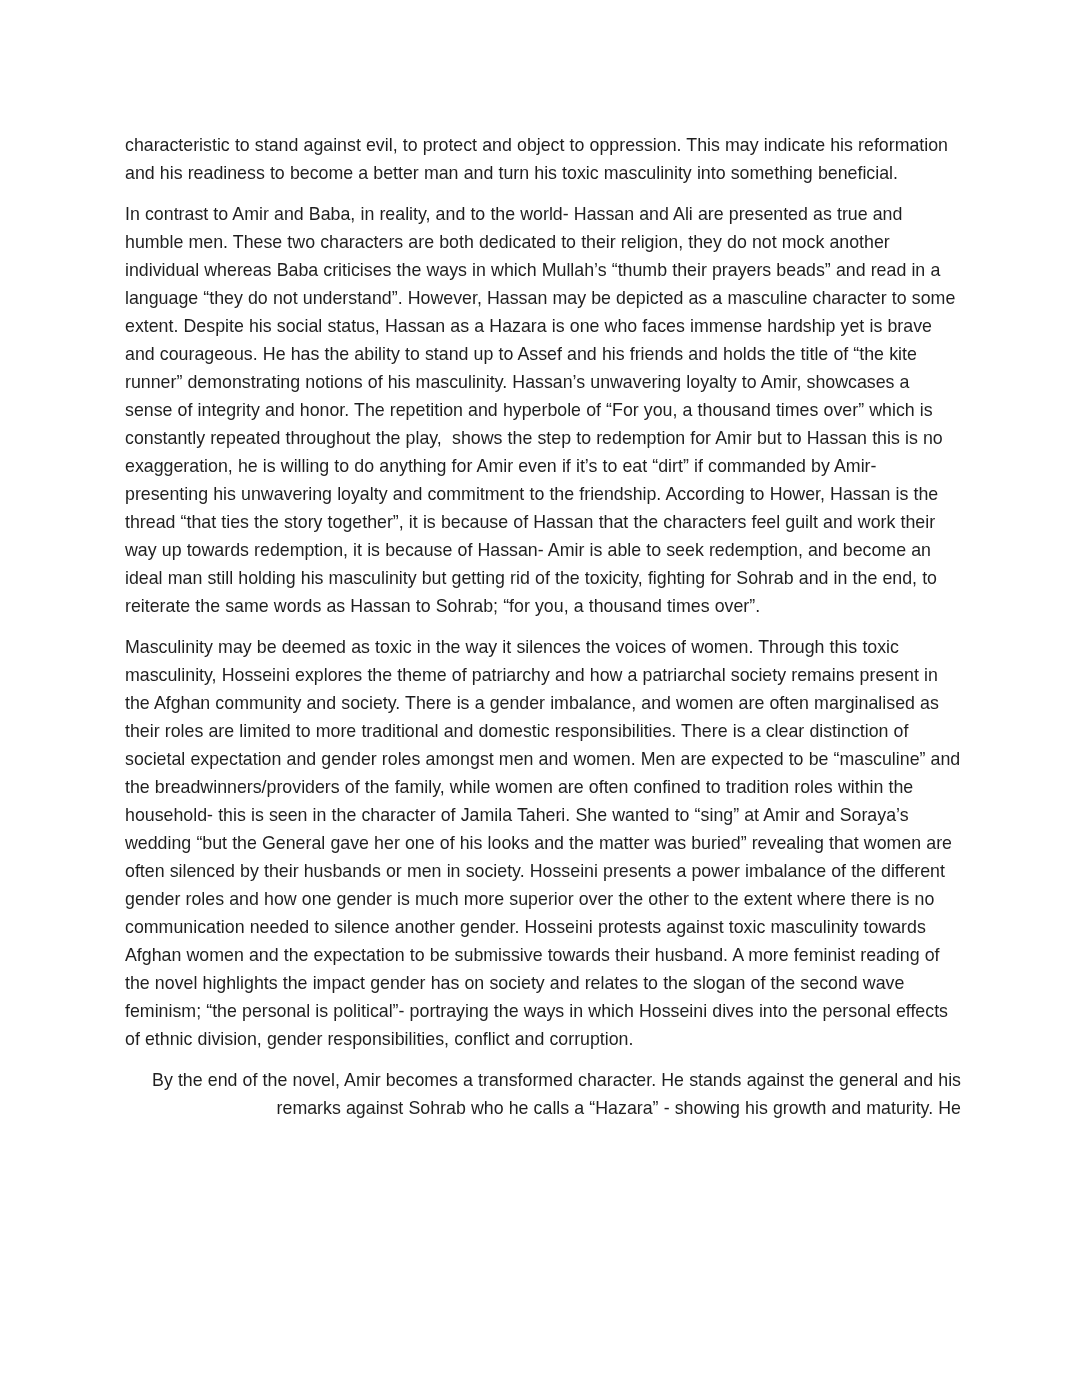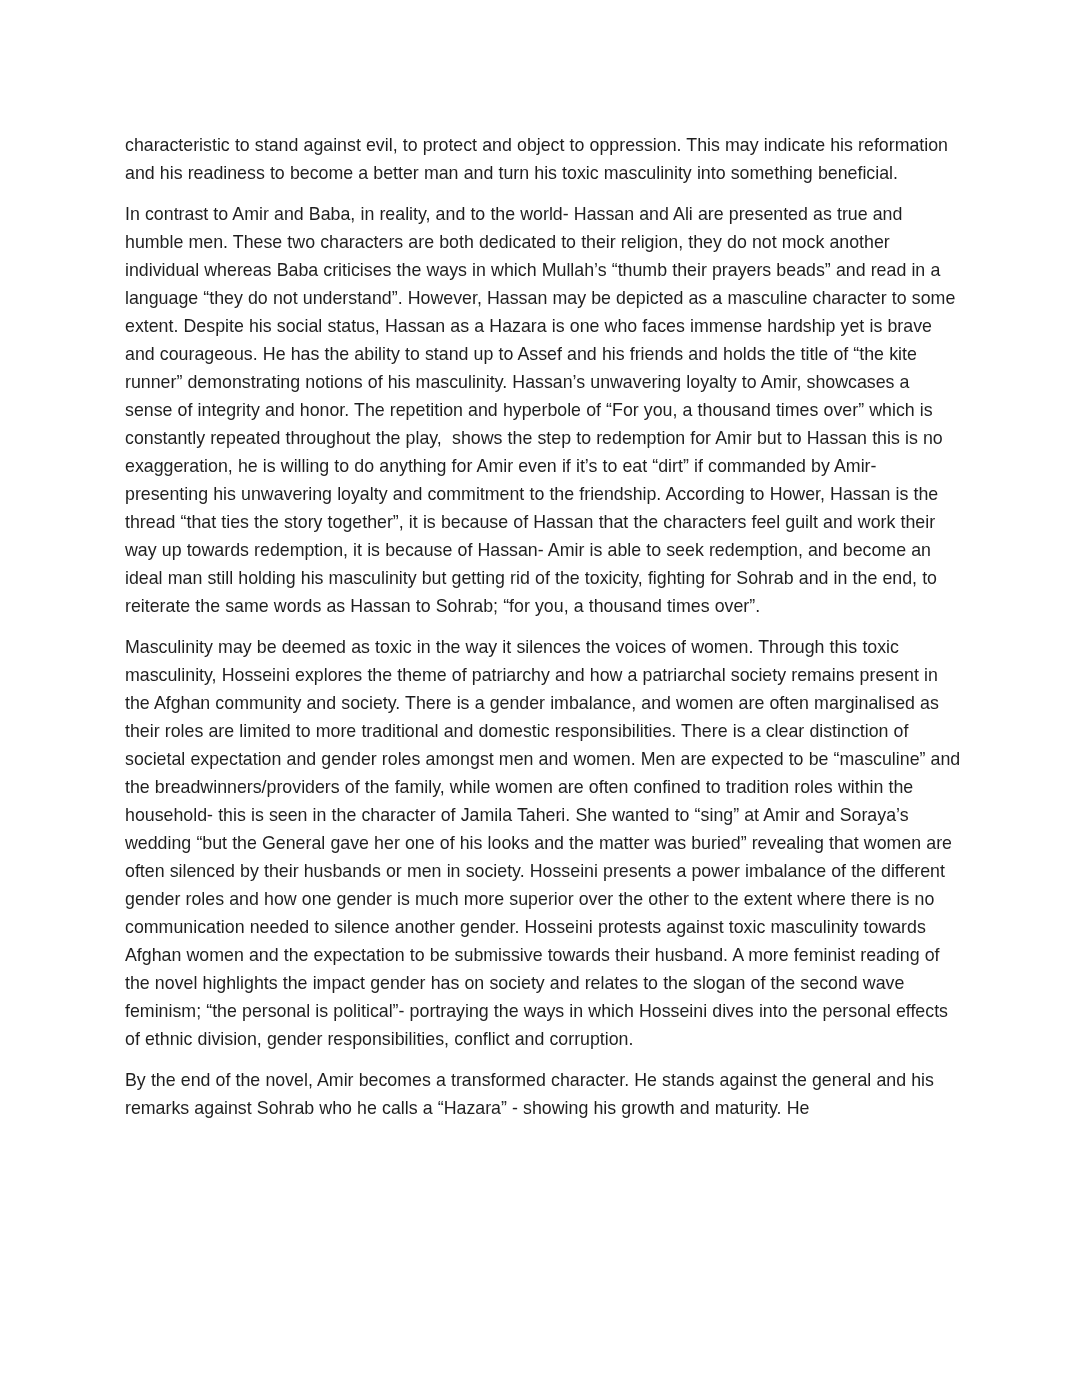--- a/index.html
+++ b/index.html
@@ -30,20 +30,21 @@
     text-align: left;
   }
   .essay p.para {
     margin: 0 0 13px 0;
     white-space: pre-wrap;       
     word-spacing: 0.2px;
     letter-spacing: 0;
   }
   .essay p.para:last-child {
     margin-bottom: 4px;
+    text-align: right;
   }
 </style>
 </head>
 <body style="background: rgb(255, 255, 255);">
 
 <div class="page">
   <div class="essay" style="color: rgb(31, 31, 31);">
       <p class="para">characteristic to stand against evil, to protect and object to oppression. This may indicate his reformation and his readiness to become a better man and turn his toxic masculinity into something beneficial.</p>
       <p class="para">In contrast to Amir and Baba, in reality, and to the world- Hassan and Ali are presented as true and humble men. These two characters are both dedicated to their religion, they do not mock another individual whereas Baba criticises the ways in which Mullah’s “thumb their prayers beads” and read in a language “they do not understand”. However, Hassan may be depicted as a masculine character to some extent. Despite his social status, Hassan as a Hazara is one who faces immense hardship yet is brave and courageous. He has the ability to stand up to Assef and his friends and holds the title of “the kite runner” demonstrating notions of his masculinity. Hassan’s unwavering loyalty to Amir, showcases a sense of integrity and honor. The repetition and hyperbole of “For you, a thousand times over” which is constantly repeated throughout the play,  shows the step to redemption for Amir but to Hassan this is no exaggeration, he is willing to do anything for Amir even if it’s to eat “dirt” if commanded by Amir- presenting his unwavering loyalty and commitment to the friendship. According to Hower, Hassan is the thread “that ties the story together”, it is because of Hassan that the characters feel guilt and work their way up towards redemption, it is because of Hassan- Amir is able to seek redemption, and become an ideal man still holding his masculinity but getting rid of the toxicity, fighting for Sohrab and in the end, to reiterate the same words as Hassan to Sohrab; “for you, a thousand times over”.</p>
       <p class="para">Masculinity may be deemed as toxic in the way it silences the voices of women. Through this toxic masculinity, Hosseini explores the theme of patriarchy and how a patriarchal society remains present in the Afghan community and society. There is a gender imbalance, and women are often marginalised as their roles are limited to more traditional and domestic responsibilities. There is a clear distinction of societal expectation and gender roles amongst men and women. Men are expected to be “masculine” and the breadwinners/providers of the family, while women are often confined to tradition roles within the household- this is seen in the character of Jamila Taheri. She wanted to “sing” at Amir and Soraya’s wedding “but the General gave her one of his looks and the matter was buried” revealing that women are often silenced by their husbands or men in society. Hosseini presents a power imbalance of the different gender roles and how one gender is much more superior over the other to the extent where there is no communication needed to silence another gender. Hosseini protests against toxic masculinity towards Afghan women and the expectation to be submissive towards their husband. A more feminist reading of the novel highlights the impact gender has on society and relates to the slogan of the second wave feminism; “the personal is political”- portraying the ways in which Hosseini dives into the personal effects of ethnic division, gender responsibilities, conflict and corruption.</p>

